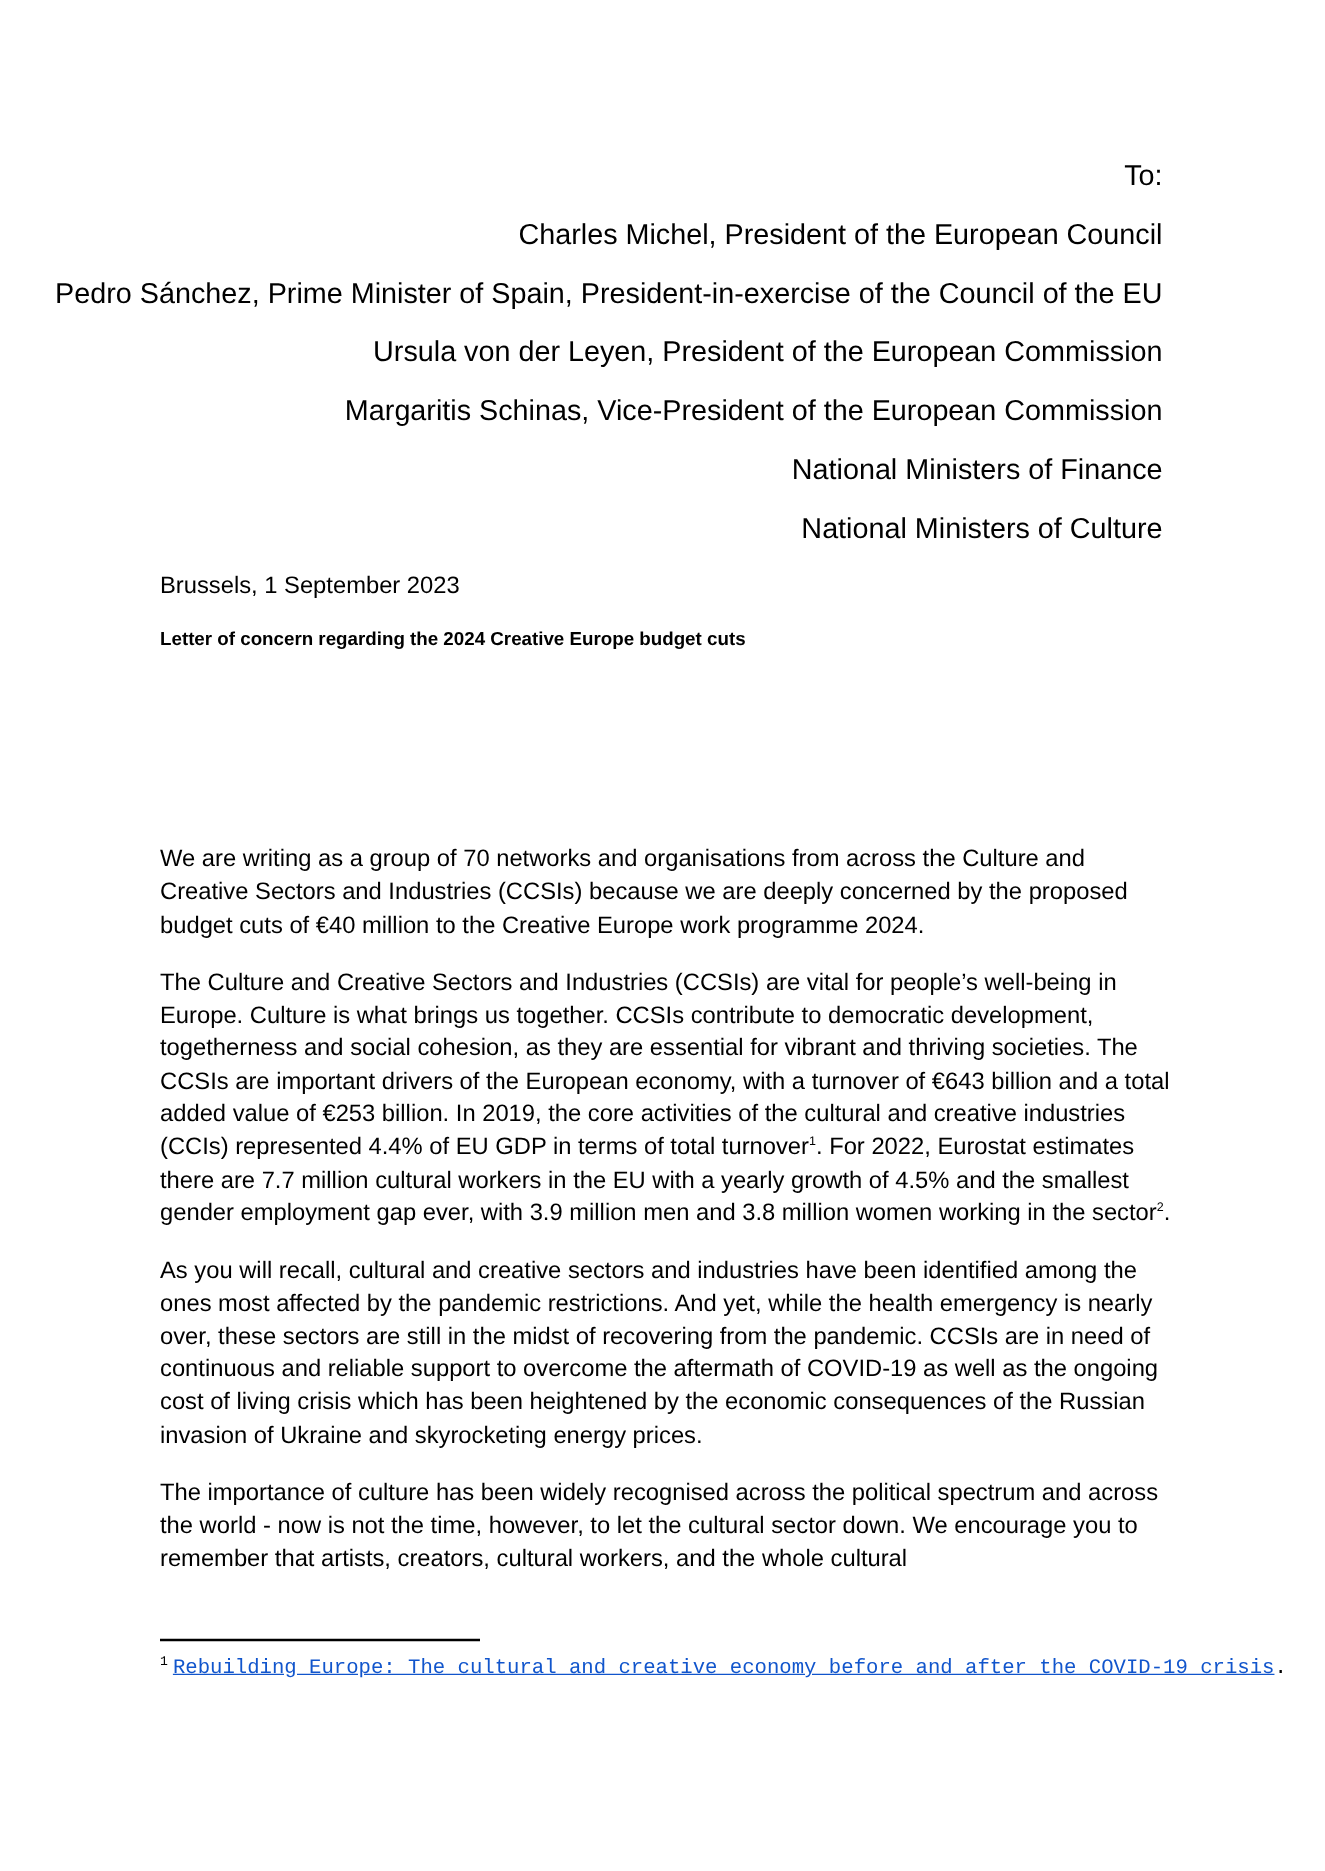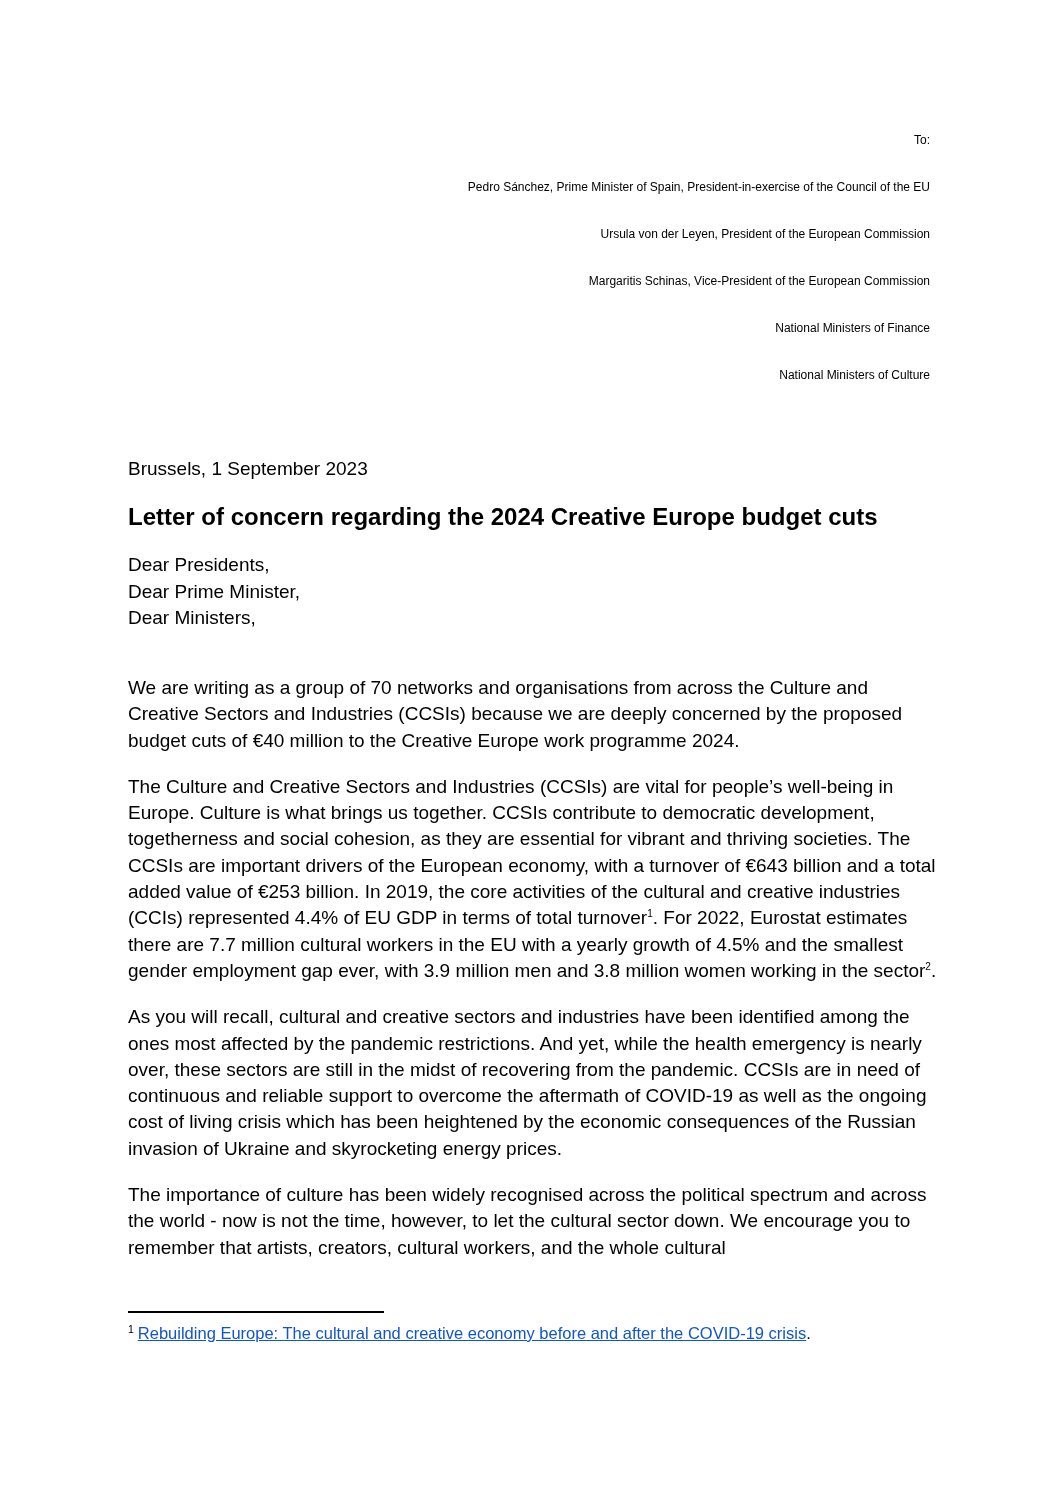--- a/index.html
+++ b/index.html
@@ -1,52 +1,48 @@
 <!DOCTYPE html>
 <html><head>
 <meta charset="utf-8">
 <style>
   html, body { margin: 0; padding: 0; background: #ffffff; }
   body { width: 1060px; height: 1497px; position: relative; overflow: hidden;
          font-family: "Liberation Sans", sans-serif; color: #000; }
   .page { position: absolute; left: 0; top: 0; width: 1060px; height: 1497px; }
   .recipients { position: absolute; right: 130px; top: 128px; text-align: right; }
-  .recipient { font-size: 12px; line-height: 24px; height: 47px; white-space: nowrap; }
+  .recipient { font-size: 23px; line-height: 24px; height: 47px; white-space: nowrap; }
   .date { position: absolute; left: 128px; top: 458px; font-size: 19px; }
-  .title { position: absolute; left: 128px; top: 503px; font-size: 24px; font-weight: bold; }
+  .title { position: absolute; left: 128px; top: 503px; font-size: 15px; font-weight: bold; }
   .salutations { position: absolute; left: 128px; top: 552px; font-size: 19px; line-height: 26.5px; }
   .body { position: absolute; left: 128px; top: 675px; width: 815px; font-size: 19px; line-height: 26.3px; }
   .body p { margin: 0 0 20px 0; }
   sup { font-size: 10px; vertical-align: super; line-height: 0; }
   .fn-rule { position: absolute; left: 128px; top: 1311px; width: 256px; height: 1.5px; background: #000; }
-  .footnotes { position: absolute; left: 128px; top: 1322px; font-size: 16.5px; line-height: 23px; }
+  .footnotes { position: absolute; left: 128px; top: 1322px; font-size: 16.5px; line-height: 23px; font-family: Liberation Mono, monospace; }
   .footnotes a { color: #1155cc; text-decoration: underline; }
   .fn-num { font-size: 10.5px; vertical-align: super; line-height: 0; margin-right: 4px; }
 </style>
 </head>
 <body>
 
 <div class="page">
   <div class="recipients">
     <div class="recipient">To:</div>
+    <div class="recipient">Charles Michel, President of the European Council</div>
     <div class="recipient">Pedro Sánchez, Prime Minister of Spain, President-in-exercise of the Council of the EU</div>
     <div class="recipient">Ursula von der Leyen, President of the European Commission</div>
     <div class="recipient">Margaritis Schinas, Vice-President of the European Commission</div>
     <div class="recipient">National Ministers of Finance</div>
     <div class="recipient">National Ministers of Culture</div>
   </div>
 
   <div class="date">Brussels, 1 September 2023</div>
   <div class="title">Letter of concern regarding the 2024 Creative Europe budget cuts</div>
 
-  <div class="salutations">
-    <div>Dear Presidents,</div>
-    <div>Dear Prime Minister,</div>
-    <div>Dear Ministers,</div>
-  </div>
 
   <div class="body">
     <p>We are writing as a group of 70 networks and organisations from across the Culture and Creative Sectors and Industries (CCSIs) because we are deeply concerned by the proposed budget cuts of €40 million to the Creative Europe work programme 2024.</p>
     <p><span>The Culture and Creative Sectors and Industries (CCSIs) are vital for people’s well-being in Europe. Culture is what brings us together. CCSIs contribute to democratic development, togetherness and social cohesion, as they are essential for vibrant and thriving societies. The CCSIs are important drivers of the European economy, with a turnover of €643 billion and a total added value of €253 billion. In 2019, the core activities of the cultural and creative industries (CCIs) represented 4.4% of EU GDP in terms of total turnover</span><sup>1</sup><span>. For 2022, Eurostat estimates there are 7.7 million cultural workers in the EU with a yearly growth of 4.5% and the smallest gender employment gap ever, with 3.9 million men and 3.8 million women working in the sector</span><sup>2</sup><span>.</span></p>
     <p>As you will recall, cultural and creative sectors and industries have been identified among the ones most affected by the pandemic restrictions. And yet, while the health emergency is nearly over, these sectors are still in the midst of recovering from the pandemic. CCSIs are in need of continuous and reliable support to overcome the aftermath of COVID-19 as well as the ongoing cost of living crisis which has been heightened by the economic consequences of the Russian invasion of Ukraine and skyrocketing energy prices.</p>
     <p>The importance of culture has been widely recognised across the political spectrum and across the world - now is not the time, however, to let the cultural sector down. We encourage you to remember that artists, creators, cultural workers, and the whole cultural</p>
   </div>
 
   <div class="fn-rule"></div>
   <div class="footnotes">

